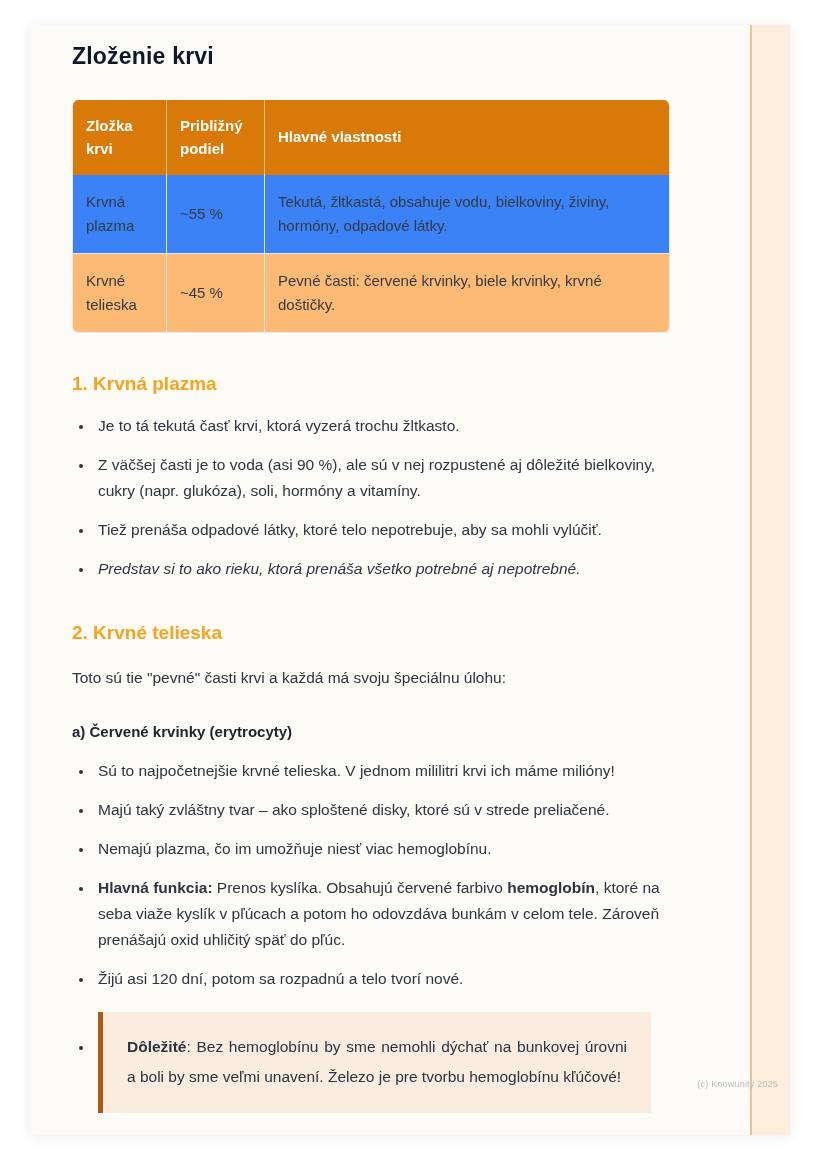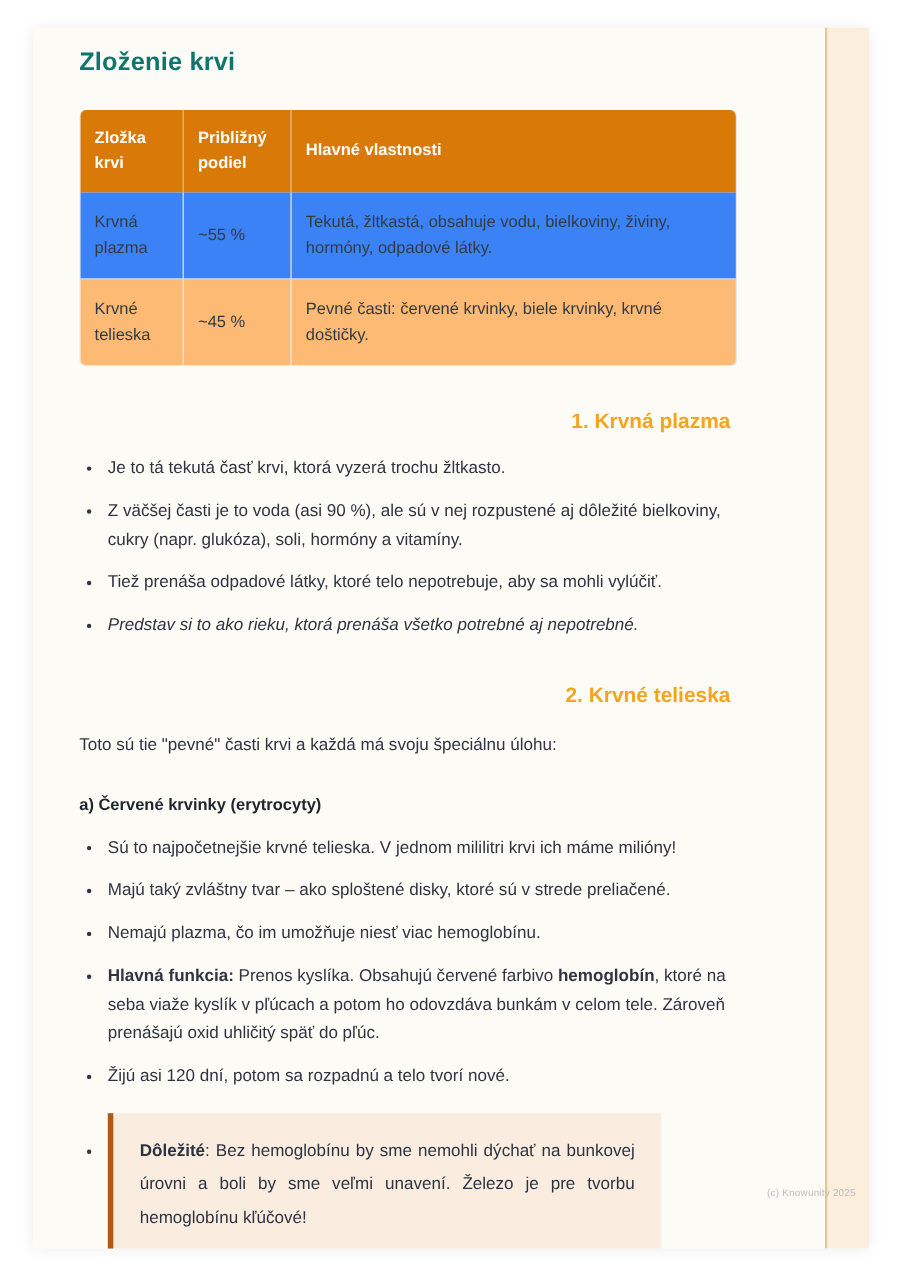--- a/index.html
+++ b/index.html
@@ -14,21 +14,21 @@
     background:#fdfbf6;
     box-shadow:0 1px 14px rgba(0,0,0,0.08);
     overflow:hidden;
   }
   .accent-stripe {
     position:absolute; top:0; right:0; width:40px; height:100%;
     background:#fbeedc; border-left:2px solid #eac695;
   }
   .content { position:absolute; left:42px; top:18px; width:592px; }
 
-  h1.doc-title { font-size:23px; font-weight:bold; color:#0f766e; letter-spacing:0.2px; }
+  h1.doc-title { font-size:23px; font-weight:bold; color:#0f172a; letter-spacing:0.2px; }
 
   table.blood-table {
     margin-top:30px; width:598px; border-collapse:separate; border-spacing:0;
     font-size:15px; border-radius:6px; overflow:hidden;
     border:1px solid #e7e8ec; border-top:none;
   }
   table.blood-table th {
     background:#d97908; color:#ffffff; font-weight:bold; text-align:left;
     padding:15px 13px; vertical-align:middle; line-height:1.5;
     border-right:1px solid rgba(255,255,255,0.55);
@@ -38,35 +38,35 @@
     padding:15px 13px; vertical-align:middle; line-height:1.6;
     color:#343a43; border-right:1px solid #e7e8ec; border-bottom:1px solid #e7e8ec;
   }
   table.blood-table td:last-child { border-right:none; }
   table.blood-table tr:last-child td { border-bottom:none; }
   table.blood-table tbody tr:nth-child(1) { background:#3b82f6; }
   table.blood-table tbody tr:nth-child(2) { background:#fdba74; }
   .col-component { width:94px; }
   .col-share { width:98px; }
 
-  h2.section-heading { font-size:19px; font-weight:bold; color:#f5a41f; margin-top:40px;text-align:right; }
+  h2.section-heading { font-size:19px; font-weight:bold; color:#f5a41f; margin-top:40px; }
   h3.sub-heading { font-size:15px; font-weight:bold; color:#20262e; margin-top:32px; }
 
   ul.bullets { margin-top:18px; padding-left:22px; }
   ul.bullets li {
     font-size:15.5px; line-height:1.68; margin-bottom:13px; color:#2e3440;
     padding-left:4px;
   }
   ul.bullets li::marker { color:#2e3440; font-size:14px; }
   li.italic { font-style:italic; }
 
   p.paragraph { font-size:15.5px; line-height:1.6; margin-top:22px; color:#2e3440; }
 
   .callout {
-    margin-top:8px; width:503px;
+    margin-top:8px; width:553px;
     background:#faede0; border-left:5px solid #ad5a14;
     padding:20px 24px; text-align:justify;
     font-size:15.5px; line-height:1.95; color:#2b3340;
   }
   li.callout-item { margin-top:20px; }
 
   .watermark {
     position:absolute; right:12px; bottom:46px;
     font-size:9px; color:#bcbcbc; letter-spacing:0.2px;
   }

